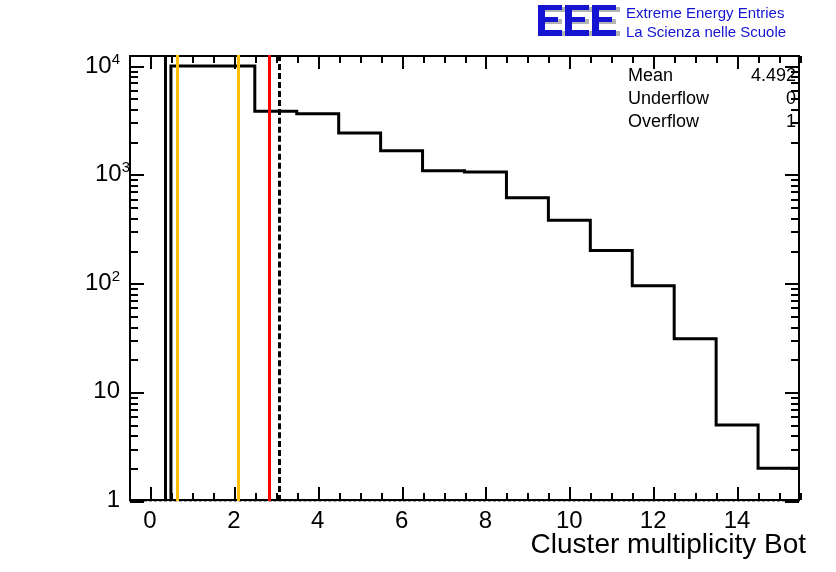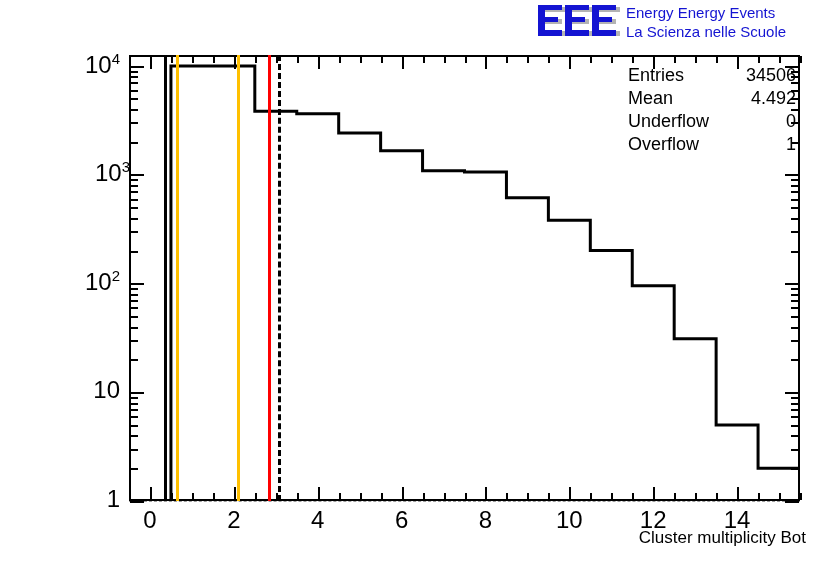--- a/index.html
+++ b/index.html
@@ -29,21 +29,21 @@
 
   
   .tk{position:absolute;background:#000;}
 
   
   .ylab{position:absolute;text-align:right;font-size:24px;color:#000;
         white-space:nowrap;}
   .ylab sup{font-size:15px;vertical-align:super;}
   .xlab{position:absolute;text-align:center;font-size:24px;color:#000;
         white-space:nowrap;}
-  #xtitle{position:absolute;right:30px;top:528px;font-size:17px;color:#000;
+  #xtitle{position:absolute;right:30px;top:528px;font-size:28px;color:#000;
           white-space:nowrap;}
 
   
   #hist{position:absolute;left:129px;top:55px;}
 
   
   .mline{position:absolute;top:55px;height:446px;width:0;}
 
   
   #stats{position:absolute;left:624px;top:64px;width:174px;
@@ -83,21 +83,21 @@
         <rect x="29" y="1" width="24" height="5"></rect>
         <rect x="29" y="13" width="20" height="5"></rect>
         <rect x="29" y="26" width="24" height="6"></rect>
         <rect x="56" y="1" width="7" height="31"></rect>
         <rect x="56" y="1" width="24" height="5"></rect>
         <rect x="56" y="13" width="20" height="5"></rect>
         <rect x="56" y="26" width="24" height="6"></rect>
       </g>
     </svg>
     <div id="eee-text">
-      <div class="eee-line">Energy Energy Events</div>
+      <div class="eee-line">Extreme Energy Entries</div>
       <div class="eee-line">La Scienza nelle Scuole</div>
     </div>
   </div>
 
   <div id="plotarea">
       <div class="gridh" style="top: 446px;"></div>
       <div class="gridh" style="top: 337.137px;"></div>
       <div class="gridh" style="top: 228.275px;"></div>
       <div class="gridh" style="top: 119.412px;"></div>
       <div class="gridh" style="top: 10.5499px;"></div>
@@ -270,24 +270,20 @@
       <div class="ylab" style="left: 10px; width: 110px; top: 267.275px;">10<sup>2</sup></div>
       <div class="ylab" style="left: 20px; width: 110px; top: 158.412px;">10<sup>3</sup></div>
       <div class="ylab" style="left: 10px; width: 110px; top: 49.5499px;">10<sup>4</sup></div>
     </div>
 
   <div id="xtitle">Cluster multiplicity Bot</div>
 
   <div id="stats">
     <div id="stats-rows">
         <div class="srow">
-          <span class="sk">Entries</span>
-          <span class="sv">34506</span>
-        </div>
-        <div class="srow">
           <span class="sk">Mean</span>
           <span class="sv">4.492</span>
         </div>
         <div class="srow">
           <span class="sk">Underflow</span>
           <span class="sv">0</span>
         </div>
         <div class="srow">
           <span class="sk">Overflow</span>
           <span class="sv">1</span>

